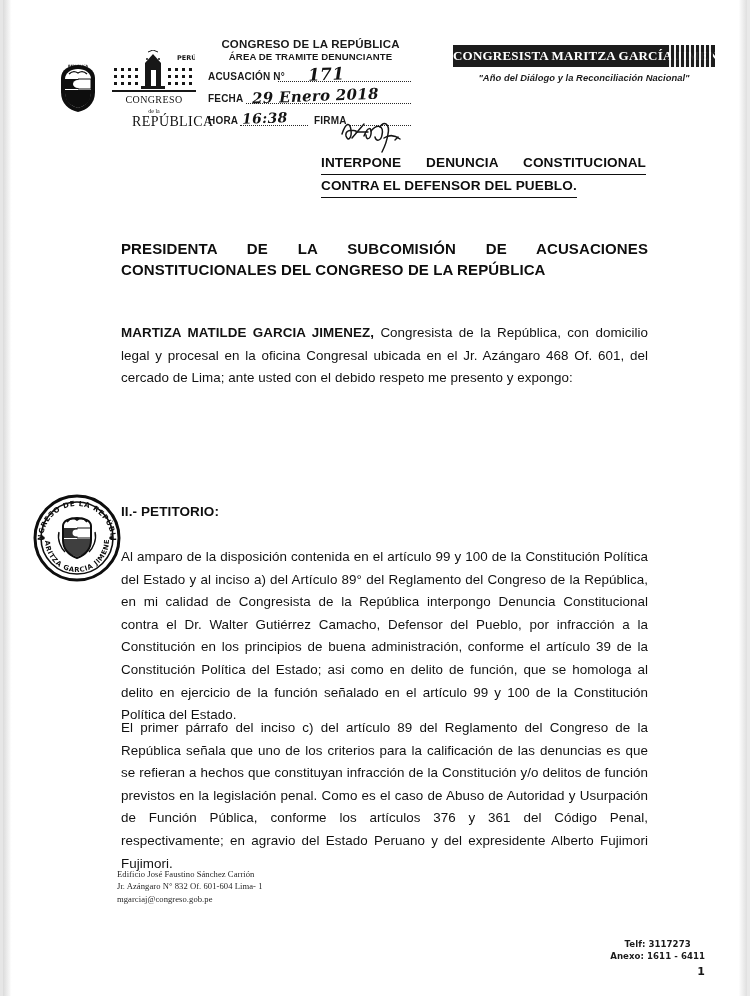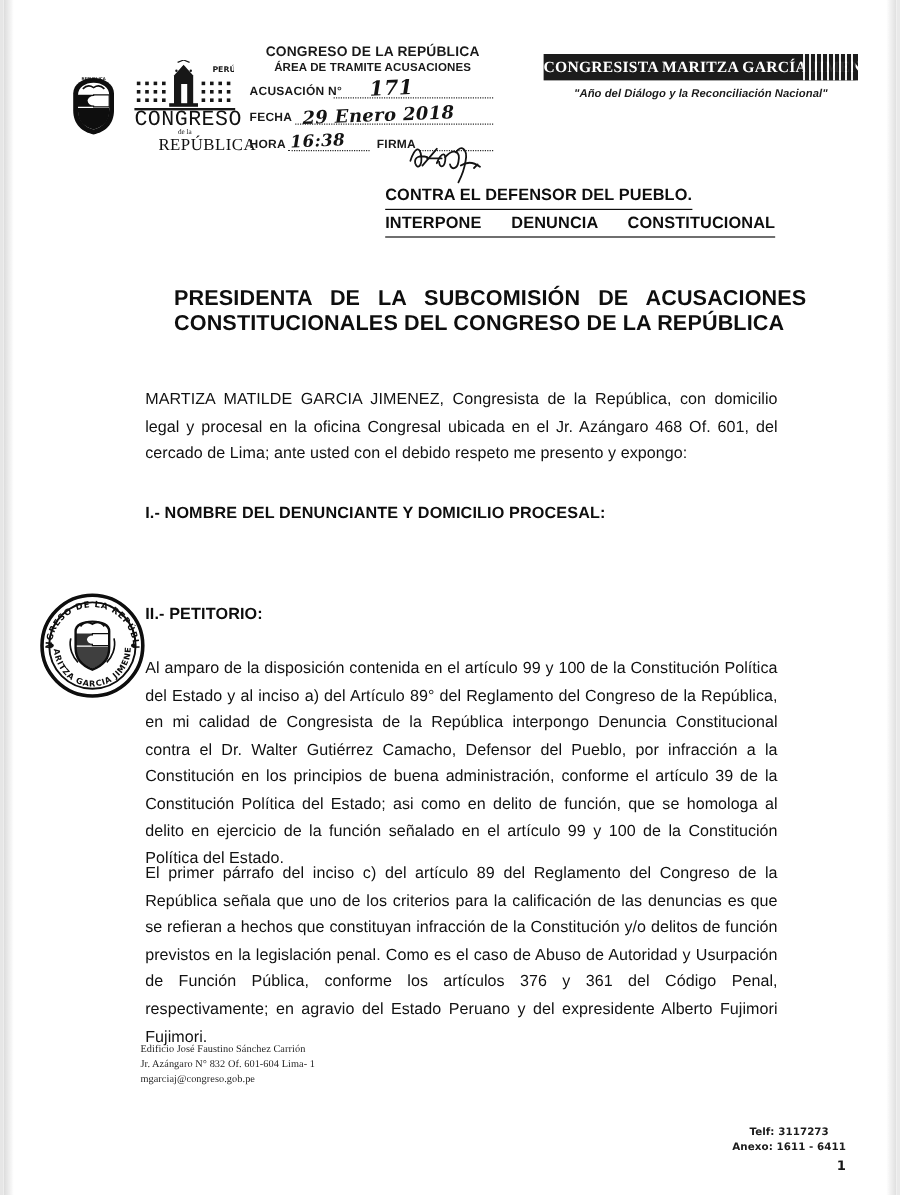--- a/index.html
+++ b/index.html
@@ -69,22 +69,22 @@
   .logo-wordmark {
     position: absolute;
     left: 57px;
     top: 44px;
     width: 84px;
     text-align: center;
     color: #141414;
   }
   .logo-wordmark .w1 {
     display: block;
-    font-family: Liberation Mono, monospace;
-    font-size: 18px;
+    font-family: Liberation Serif, serif;
+    font-size: 10px;
     letter-spacing: 0.4px;
     line-height: 16px;
     font-weight: 400;
   }
   .logo-wordmark .wsep {
     display: block;
     font-family: "Liberation Serif", serif;
     font-size: 6px;
     line-height: 6px;
   }
@@ -235,44 +235,43 @@
   .doc-title .tline.l2 {
     display: inline-block;
     width: auto;
   }
 
   .addressee {
     position: absolute;
     left: 118px;
     top: 238px;
     width: 527px;
-    font-size: 18px;
+    font-size: 15px;
     font-weight: bold;
     color: #111111;
     line-height: 21px;
     letter-spacing: 0.1px;
-    margin-left: 24px;
   }
   .addressee .aline1 {
     display: block;
     text-align: justify;
     text-align-last: justify;
   }
 
   .body-text {
     position: absolute;
     left: 118px;
     width: 527px;
     font-size: 13.4px;
     color: #141414;
     line-height: 22.6px;
     text-align: justify;
     letter-spacing: 0.05px;
   }
-  .body-text b { font-weight: normal; }
+  .body-text b { font-weight: bold; }
 
   .sec-head {
     position: absolute;
     left: 118px;
     width: 527px;
     font-size: 13.5px;
     font-weight: bold;
     color: #111111;
     line-height: 20px;
     letter-spacing: 0.1px;
@@ -390,21 +389,21 @@
       <div class="logo-rule"></div>
       <div class="logo-wordmark">
         <span class="w1">CONGRESO</span>
         <span class="wsep">de la</span>
         <span class="w2">REPÚBLICA</span>
       </div>
     </div>
 
     <div class="recep-stamp">
       <div class="recep-title">CONGRESO DE LA REPÚBLICA</div>
-      <div class="recep-sub">ÁREA DE TRAMITE ACUSACIONES</div>
+      <div class="recep-sub">ÁREA DE TRAMITE DENUNCIANTE</div>
 
       <div class="recep-row">
         <span class="recep-label" style="left:0;">ACUSACIÓN N°</span>
         <span class="dotline" style="left:70px; width:133px;"></span>
         <span class="hand" style="left:100px; top:-4px; font-size:17px;">171</span>
       </div>
 
       <div class="recep-row">
         <span class="recep-label" style="left:0;">FECHA</span>
         <span class="dotline" style="left:38px; width:165px;"></span>
@@ -436,34 +435,33 @@
     <div class="letterhead">
       <div class="lh-bar">
         <span class="lh-bar-text">CONGRESISTA MARITZA GARCÍA JIMENEZ</span>
         <span class="lh-stripes"></span>
       </div>
       <div class="lh-motto">"Año del Diálogo y la Reconciliación Nacional"</div>
     </div>
   </div>
 
   <div class="doc-title">
+    <span class="tline l1">INTERPONE DENUNCIA CONSTITUCIONAL</span>
     <span class="tline l2">CONTRA EL DEFENSOR DEL PUEBLO.</span>
-    <span class="tline l1">INTERPONE DENUNCIA CONSTITUCIONAL</span>
   </div>
 
   <div class="addressee">
     <span class="aline1">PRESIDENTA DE LA SUBCOMISIÓN DE ACUSACIONES</span>
     <span>CONSTITUCIONALES DEL CONGRESO DE LA REPÚBLICA</span>
   </div>
 
   <div class="body-text" id="para-intro">
     <b>MARTIZA MATILDE GARCIA JIMENEZ,</b><span> Congresista de la República, con domicilio legal y procesal en la oficina Congresal ubicada en el Jr. Azángaro 468 Of. 601, del cercado de Lima; ante usted con el debido respeto me presento y expongo:</span>
   </div>
 
-  <div class="sec-head" id="sec-1">I.- NOMBRE DEL DENUNCIANTE Y DOMICILIO PROCESAL:</div>
 
 
   <div class="sec-head" id="sec-2">II.- PETITORIO:</div>
 
   <div class="body-text" id="para-2a">Al amparo de la disposición contenida en el artículo 99 y 100 de la Constitución Política del Estado y al inciso a) del Artículo 89° del Reglamento del Congreso de la República, en mi calidad de Congresista de la República interpongo Denuncia Constitucional contra el Dr. Walter Gutiérrez Camacho, Defensor del Pueblo, por infracción a la Constitución en los principios de buena administración, conforme el artículo 39 de la Constitución Política del Estado; asi como en delito de función, que se homologa al delito en ejercicio de la función señalado en el artículo 99 y 100 de la Constitución Política del Estado.</div>
 
   <div class="body-text" id="para-2b">El primer párrafo del inciso c) del artículo 89 del Reglamento del Congreso de la República señala que uno de los criterios para la calificación de las denuncias es que se refieran a hechos que constituyan infracción de la Constitución y/o delitos de función previstos en la legislación penal. Como es el caso de Abuso de Autoridad y Usurpación de Función Pública, conforme los artículos 376 y 361 del Código Penal, respectivamente; en agravio del Estado Peruano y del expresidente Alberto Fujimori Fujimori.</div>
 
   <svg class="round-stamp" viewBox="0 0 92 92">
     <defs>

